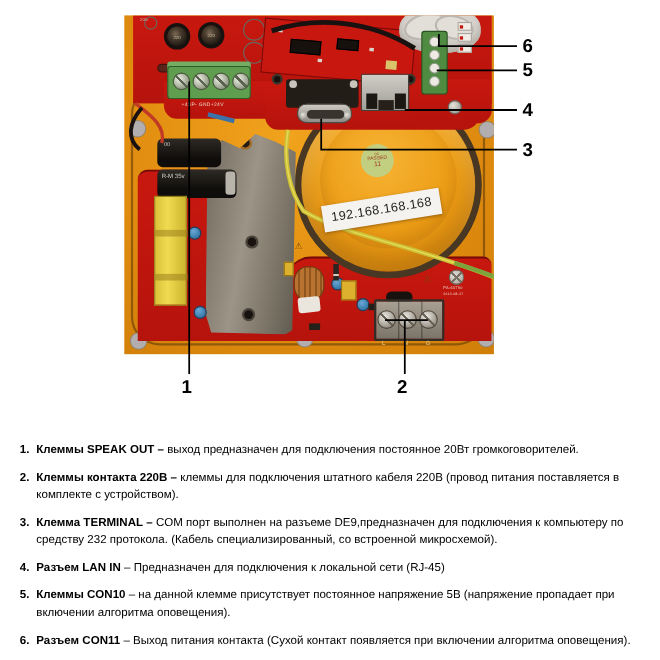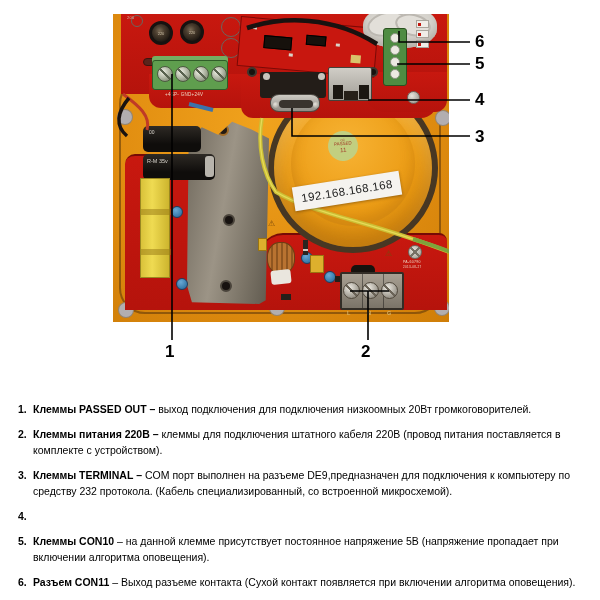--- a/index.html
+++ b/index.html
@@ -295,36 +295,37 @@
   <div class="co-num" style="left:165px;top:342px;">1</div>
   <div class="co-num" style="left:361px;top:342px;">2</div>
   <div class="co-num" style="left:475px;top:127px;">3</div>
   <div class="co-num" style="left:475px;top:90px;">4</div>
   <div class="co-num" style="left:475px;top:54px;">5</div>
   <div class="co-num" style="left:475px;top:32px;">6</div>
 
   <div id="legend">
     <div class="li">
       <span class="n">1.</span>
-      <span class="t"><b>Клеммы PASSED OUT</b> <b>–</b> <span>выход  подключения для подключения низкоомных 20Вт громкоговорителей.</span></span>
+      <span class="t"><b>Клеммы SPEAK OUT</b> <b>–</b> <span>выход  предназначен для подключения постоянное 20Вт громкоговорителей.</span></span>
     </div>
     <div class="li">
       <span class="n">2.</span>
-      <span class="t"><b>Клеммы  питания 220В</b> <b>–</b> <span>клеммы для подключения штатного кабеля 220В (провод питания поставляется в комплекте с устройством).</span></span>
+      <span class="t"><b>Клеммы  контакта 220В</b> <b>–</b> <span>клеммы для подключения штатного кабеля 220В (провод питания поставляется в комплекте с устройством).</span></span>
     </div>
     <div class="li">
       <span class="n">3.</span>
-      <span class="t"><b>Клеммы TERMINAL</b> <b>–</b> <span>COM порт  выполнен на разъеме DE9,предназначен для подключения к компьютеру по средству 232 протокола. (Кабель специализированный, со встроенной микросхемой).</span></span>
+      <span class="t"><b>Клемма TERMINAL</b> <b>–</b> <span>COM порт  выполнен на разъеме DE9,предназначен для подключения к компьютеру по средству 232 протокола. (Кабель специализированный, со встроенной микросхемой).</span></span>
     </div>
     <div class="li">
       <span class="n">4.</span>
+      <span class="t"><b>Разъем LAN IN</b> <span>–</span> <span>Предназначен для подключения к локальной сети (RJ-45)</span></span>
     </div>
     <div class="li">
       <span class="n">5.</span>
       <span class="t"><b>Клеммы CON10</b> <span>–</span> <span>на данной клемме присутствует постоянное напряжение 5В  (напряжение пропадает при включении алгоритма оповещения).</span></span>
     </div>
     <div class="li">
       <span class="n">6.</span>
-      <span class="t"><b>Разъем CON11</b> <span>–</span> <span>Выход разъеме контакта (Сухой контакт появляется при включении алгоритма оповещения).</span></span>
+      <span class="t"><b>Разъем CON11</b> <span>–</span> <span>Выход питания контакта (Сухой контакт появляется при включении алгоритма оповещения).</span></span>
     </div>
   </div>
 
 </div>
 
 </body></html>

